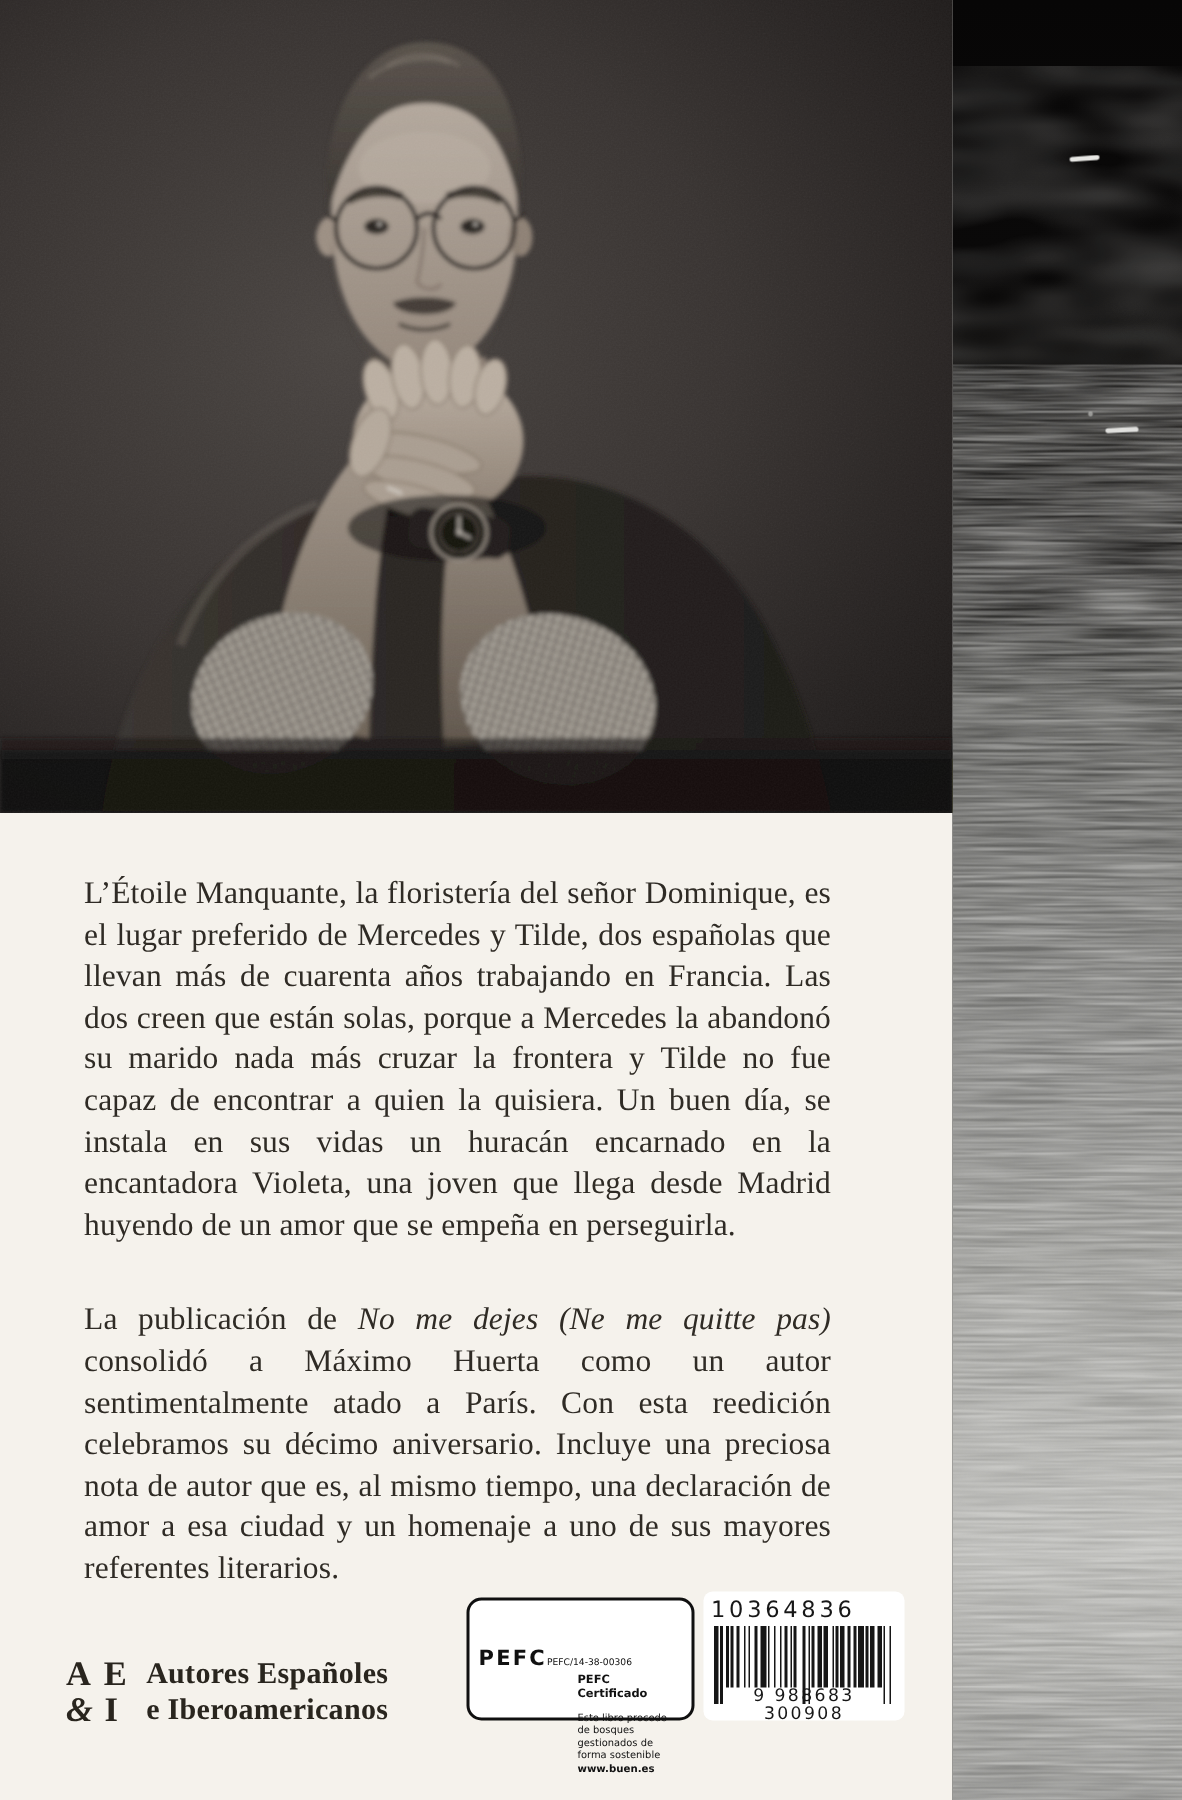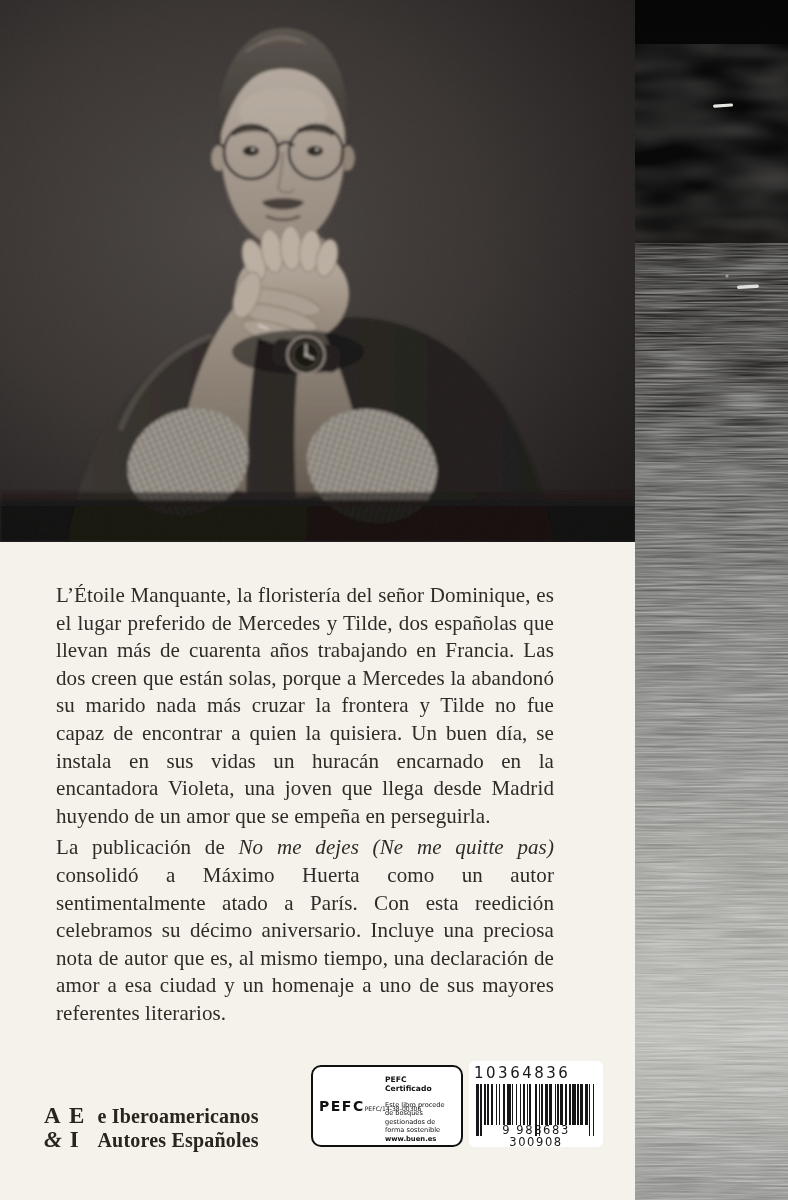--- a/index.html
+++ b/index.html
@@ -29,21 +29,21 @@
   .blurb{
     position:absolute;left:56px;top:582px;width:498px;
     color:#2f2b25;
   }
   .blurb p{
     margin:0;
     font-size:21px;line-height:27.6px;
     text-align:justify;
     letter-spacing:.1px;
   }
-  .blurb p + p{margin-top:4px;}
+  .blurb p + p{margin-top:36px;}
   .blurb em{font-style:italic;}
 
   
   .publisher{
     position:absolute;left:44px;top:1104px;
     display:flex;align-items:flex-start;gap:11px;
     color:#29251e;
   }
   .monogram{
     font-weight:700;font-size:23px;line-height:24px;letter-spacing:2px;
@@ -59,21 +59,21 @@
     background:#ffffff;border:2.5px solid #101010;border-radius:10px;
     box-sizing:border-box;
     display:flex;gap:6px;padding:5px 6px 4px 6px;
     font-family:"DejaVu Sans","Liberation Sans",sans-serif;
     color:#111;
   }
   .pefc-left{width:60px;display:flex;flex-direction:row;align-items:center;}
   .pefc-left svg{width:46px;height:36px;}
   .pefc-brand{font-weight:700;font-size:14px;letter-spacing:1.5px;line-height:15px;}
   .pefc-code{font-size:6.1px;margin-top:3px;white-space:nowrap;}
-  .pefc-right{flex:1;display:flex;flex-direction:column;padding-top:3px;}
+  .pefc-right{flex:1;display:flex;flex-direction:column;padding-top:3px;margin-top:40px;}
   .pefc-heading{font-weight:700;font-size:7.6px;}
   .pefc-body{font-size:6.6px;line-height:8.4px;margin-top:8px;width:62px;}
   .pefc-url{font-weight:700;font-size:6.8px;margin-top:auto;margin-bottom:4px;}
 
   
   .barcode-label{
     position:absolute;left:469px;top:1061px;width:134px;height:86px;
     background:#ffffff;border-radius:6px;
     box-sizing:border-box;padding:4px 5px 3px 5px;
     font-family:"DejaVu Sans","Liberation Sans",sans-serif;
@@ -275,22 +275,22 @@
   <p>L’Étoile Manquante, la floristería del señor Dominique, es el lugar preferido de Mercedes y Tilde, dos españolas que llevan más de cuarenta años trabajando en Francia. Las dos creen que están solas, porque a Mercedes la abandonó su marido nada más cruzar la frontera y Tilde no fue capaz de encontrar a quien la quisiera. Un buen día, se instala en sus vidas un huracán encarnado en la encantadora Violeta, una joven que llega desde Madrid huyendo de un amor que se empeña en perseguirla.</p>
   <p><span>La publicación de </span><em>No me dejes (Ne me quitte pas)</em><span> consolidó a Máximo Huerta como un autor sentimentalmente atado a París. Con esta reedición celebramos su décimo aniversario. Incluye una preciosa nota de autor que es, al mismo tiempo, una declaración de amor a esa ciudad y un homenaje a uno de sus mayores referentes literarios.</span></p>
 </div>
 
 <div class="publisher">
   <div class="monogram">
     <div>A E</div>
     <div><em class="amp">&amp;</em><span> I</span></div>
   </div>
   <div class="pubname">
+    <div>Autores Españoles</div>
     <div>e Iberoamericanos</div>
-    <div>Autores Españoles</div>
   </div>
 </div>
 
 <div class="pefc-label">
   <div class="pefc-left">
     <svg viewBox="0 0 48 38" xmlns="http://www.w3.org/2000/svg">
       <path d="M10 31 A15 15 0 1 1 40 25" fill="none" stroke="#111" stroke-width="4"></path>
       <path d="M44 20 L39 29 L34 22 Z" fill="#111"></path>
       <circle cx="17" cy="15" r="7" fill="#111"></circle>
       <rect x="15.6" y="20" width="2.8" height="9" fill="#111"></rect>

